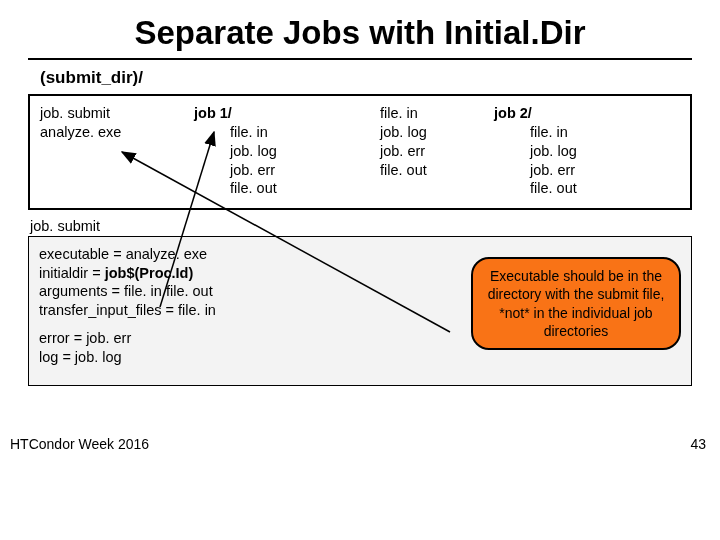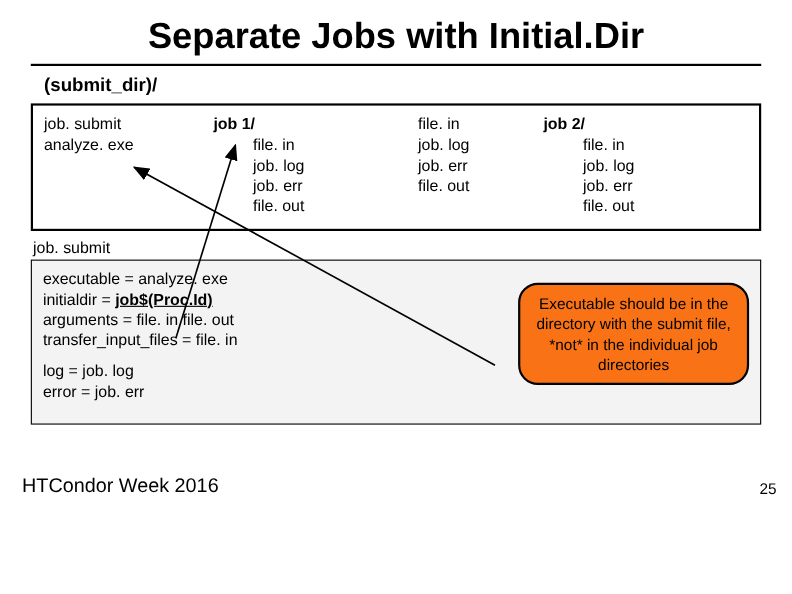--- a/index.html
+++ b/index.html
@@ -56,39 +56,39 @@
   .submitbox {
     margin: 0 28px;
     border: 1px solid #000;
     background: #f3f3f3;
     padding: 8px 10px 8px 10px;
     font-size: 14.5px;
     position: relative;
   }
   .submitblock { margin-bottom: 10px; }
   .submitline { line-height: 1.28; white-space: nowrap; }
-  .bold { font-weight: bold; text-decoration: underline; }
+  .bold { font-weight: bold; }
   .callout {
     position: absolute;
     right: 10px;
     top: 20px;
     width: 210px;
     background: #f97316;
     border: 2px solid #000;
     border-radius: 18px;
     text-align: center;
     font-size: 14px;
     line-height: 1.3;
     padding: 8px 10px;
   }
   .footer-left {
     position: absolute;
-    left: 20px;
+    left: 10px;
     bottom: 8px;
-    font-size: 18px;
+    font-size: 14px;
   }
   .footer-right {
     position: absolute;
     right: 14px;
     bottom: 8px;
     font-size: 14px;
   }
   svg.arrows {
     position: absolute;
     left: 0; top: 0;
@@ -141,34 +141,34 @@
   <div class="submitlabel">job. submit</div>
 
   <div class="submitbox">
     <div class="submitblock">
       <div class="submitline">executable = analyze. exe</div>
       <div class="submitline" id="initline">initialdir = <span class="bold">job$(Proc.Id)</span></div>
       <div class="submitline">arguments = file. in file. out</div>
       <div class="submitline">transfer_input_files = file. in</div>
     </div>
     <div class="submitblock">
+      <div class="submitline">error = job. err</div>
       <div class="submitline">log = job. log</div>
-      <div class="submitline">error = job. err</div>
     </div>
 
     <div class="callout">Executable should be in the directory with the submit file, *not* in the individual job directories</div>
   </div>
 
   <svg class="arrows">
     <defs>
       <marker id="ah" markerWidth="10" markerHeight="8" refX="9" refY="4" orient="auto">
         <polygon points="0,0 10,4 0,8" fill="#000"></polygon>
       </marker>
     </defs>
 
     <line x1="160" y1="307" x2="214" y2="132" stroke="#000" stroke-width="1.5" marker-end="url(#ah)"></line>
 
     <line x1="450" y1="332" x2="122" y2="152" stroke="#000" stroke-width="1.5" marker-end="url(#ah)"></line>
   </svg>
 
   <div class="footer-left">HTCondor Week 2016</div>
-  <div class="footer-right">25</div>
+  <div class="footer-right">43</div>
 </div>
 
 </body></html>

